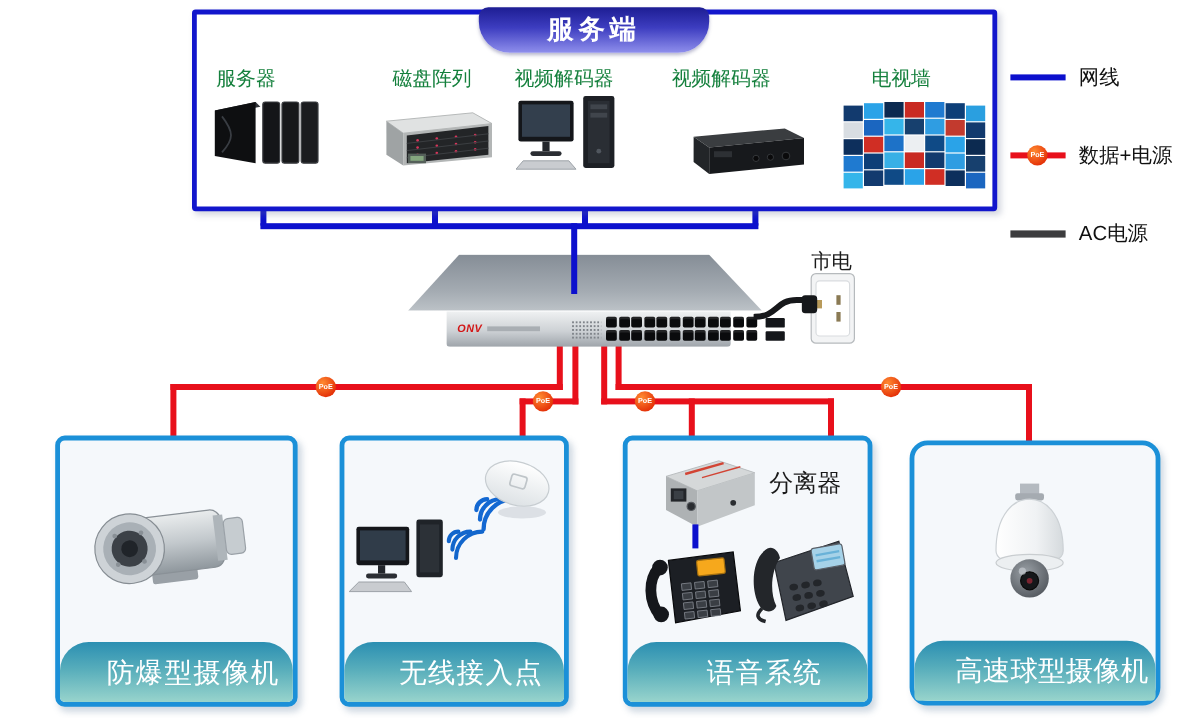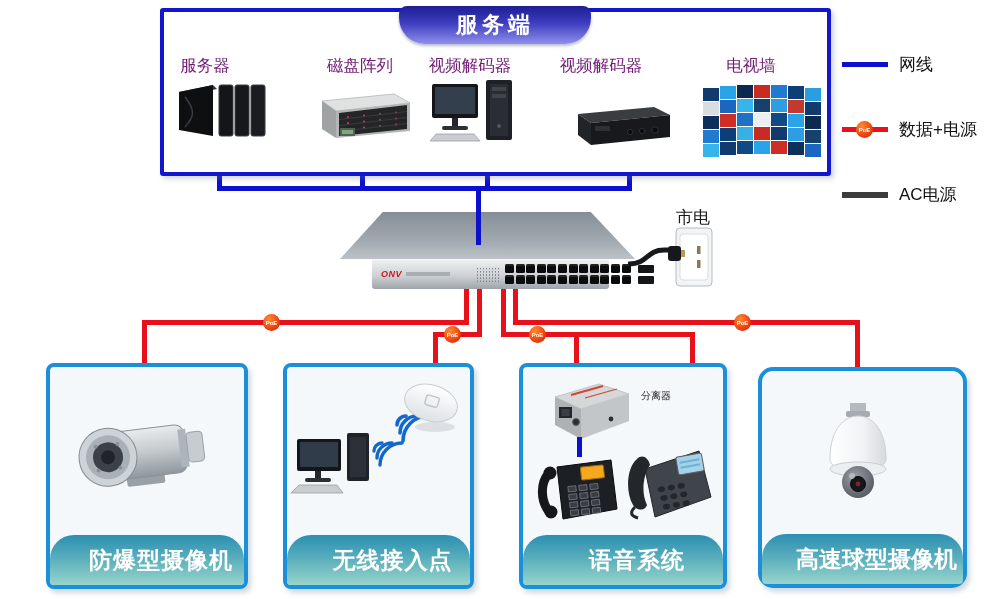--- a/index.html
+++ b/index.html
@@ -13,21 +13,21 @@
   .poe{position:absolute;width:17px;height:17px;border-radius:50%;z-index:6;
        background:radial-gradient(circle at 35% 30%,#ff8a30,#e43108 75%);
        color:#fff;font-size:6px;font-weight:bold;display:flex;align-items:center;justify-content:center;}
   
   .zone{position:absolute;left:160px;top:8px;width:663px;height:160px;background:#ffffff;
         border:4px solid #1216cc;border-radius:3px;z-index:2;box-shadow:3px 3px 5px rgba(110,120,150,.30);}
   .zone-tab{position:absolute;left:399px;top:6px;width:192px;height:38px;z-index:4;
         background:linear-gradient(180deg,#1d1d93 0%,#3d3dc0 45%,#8f8fec 100%);
         border-radius:8px 8px 26px 26px;display:flex;align-items:center;justify-content:center;
         color:#fff;font-size:22px;font-weight:bold;letter-spacing:4px;box-shadow:0 2px 3px rgba(60,60,120,.35);}
-  .dev-label{position:absolute;top:55px;height:20px;font-size:16.5px;color:#701a75;text-align:center;z-index:3;}
+  .dev-label{position:absolute;top:55px;height:20px;font-size:16.5px;color:#15803d;text-align:center;z-index:3;}
   
   .sw-top{position:absolute;left:340px;top:212px;width:295px;height:47px;z-index:2;
         clip-path:polygon(14.5% 0%,85% 0%,100% 100%,0% 100%);
         background:linear-gradient(180deg,#858d96 0%,#a4abb2 65%,#bcc2c7 100%);}
   .sw-front{position:absolute;left:340px;top:259px;width:237px;height:29px;z-index:2;
         background:linear-gradient(180deg,#eef0f1 0%,#cdd1d5 55%,#9ea4aa 100%);
         border-top:1px solid #f7f8f9;border-radius:0 0 3px 3px;margin-left:32px;}
   .sw-logo{position:absolute;left:9px;top:9px;color:#d21616;font-size:9px;font-weight:bold;font-style:italic;letter-spacing:.5px;}
   .sw-tag{position:absolute;left:34px;top:12px;width:44px;height:4px;background:#a9aeb3;}
   .sw-vents{position:absolute;left:104px;top:7px;width:25px;height:16px;
@@ -41,22 +41,22 @@
   .sw-model .m1{color:#e01616;font-size:17.5px;font-weight:bold;display:block;}
   .sw-model .m2{color:#111;font-size:17px;display:block;margin-top:3px;}
   
   .mains-label{position:absolute;left:676px;top:206px;font-size:17px;color:#1a1a1a;z-index:3;}
   
   .ebox{position:absolute;background:#f5f8fb;border:4px solid #1b90d8;border-radius:8px;z-index:2;
         box-shadow:3px 4px 5px rgba(100,130,160,.30);}
   .pill{position:absolute;left:0;right:0;bottom:0;height:50px;z-index:3;
         background:linear-gradient(180deg,#2b8fb2 0%,#57adbb 45%,#98d4cc 100%);
         border-radius:24px 24px 4px 4px;display:flex;align-items:center;justify-content:center;
-        color:#fff;font-size:23px;font-weight:bold;letter-spacing:1px;padding-left:28px;}
-  .splitter-label{position:absolute;left:118px;top:22px;font-size:10px;color:#1a1a1a;z-index:3;}
+        color:#fff;font-size:23px;font-weight:normal;letter-spacing:1px;padding-left:28px;}
+  .splitter-label{position:absolute;left:118px;top:22px;font-size:20px;color:#1a1a1a;z-index:3;}
   
   .legend{position:absolute;left:842px;top:10px;z-index:3;}
   .leg-row{display:flex;align-items:center;height:21px;margin-bottom:2px;margin-top:44px;}
   .leg-line{width:46px;height:5px;margin-right:11px;position:relative;flex:none;}
   .leg-label{font-size:17px;color:#101010;white-space:nowrap;}
   .leg-poe{position:absolute;left:14px;top:-6px;}
   svg{display:block;}
 </style>
 </head>
 <body>

